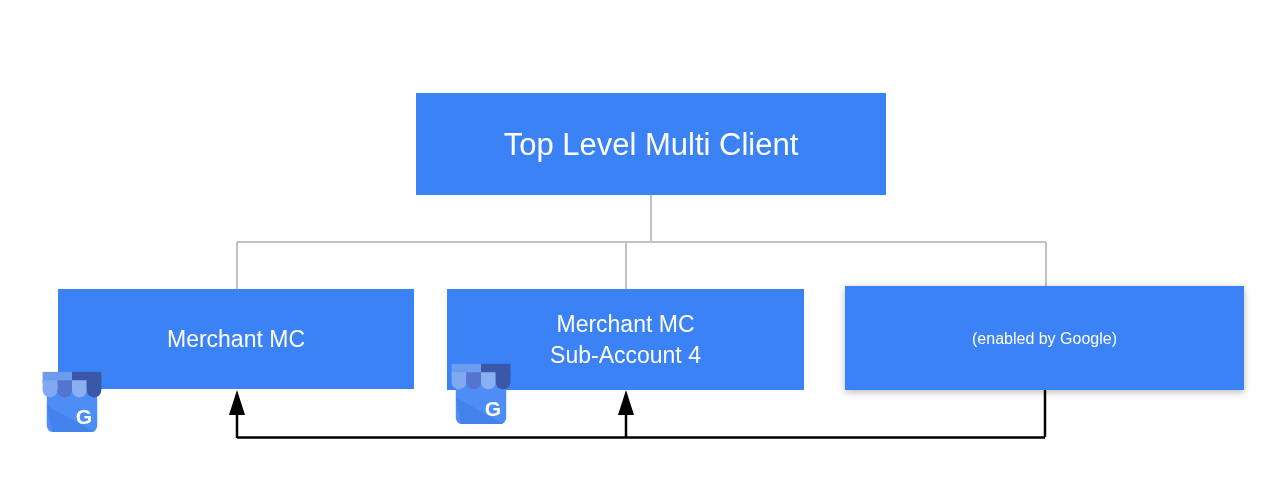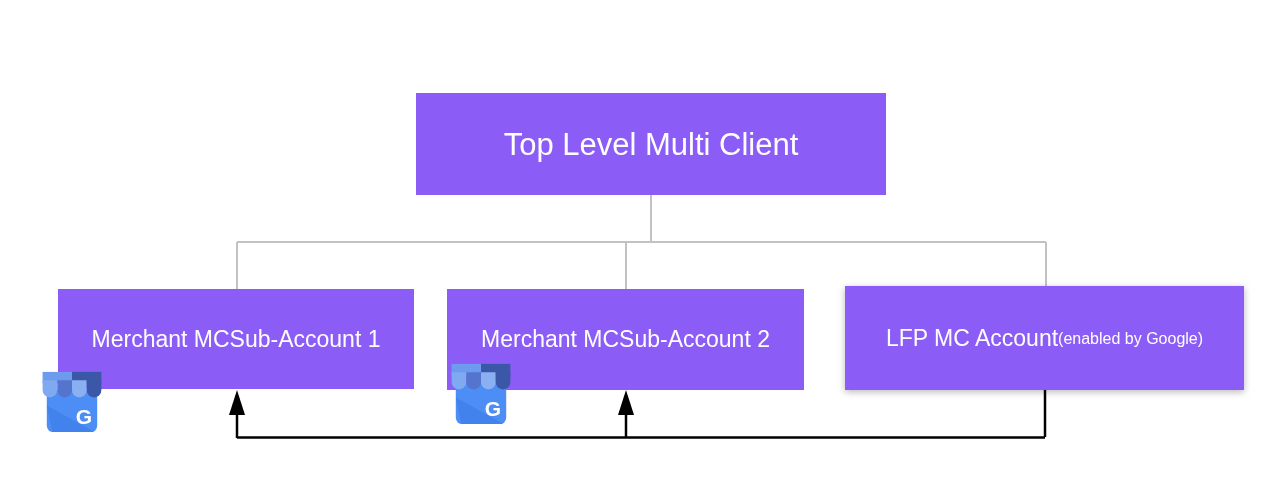--- a/index.html
+++ b/index.html
@@ -10,24 +10,24 @@
   }
   .canvas {
     position: relative;
     width: 1286px;
     height: 501px;
     background: #ffffff;
     overflow: hidden;
   }
   .node {
     position: absolute;
-    background: #8b5cf6;
+    background: #3b82f6;
     color: #ffffff;
     display: flex;
-    flex-direction: row;
+    flex-direction: column;
     align-items: center;
     justify-content: center;
     text-align: center;
   }
   .node.root {
     left: 416px; top: 93px; width: 470px; height: 102px;
     font-size: 31px; line-height: 41px;
   }
   .node.child {
     font-size: 23px; line-height: 31px;
@@ -76,30 +76,28 @@
       <polygon points="626,390 618,415 634,415"></polygon>
     </g>
   </svg>
 
   <div class="node root">
     <div class="line1">Top Level Multi Client</div>
   </div>
 
   <div class="node child sub1">
     <div class="line1">Merchant MC</div>
-    <div class="line2">Sub-Account 1</div>
   </div>
 
   <div class="node child sub2">
     <div class="line1">Merchant MC</div>
-    <div class="line2">Sub-Account 2</div>
+    <div class="line2">Sub-Account 4</div>
   </div>
 
   <div class="node child lfp">
-    <div class="line1">LFP MC Account</div>
     <div class="line2">(enabled by Google)</div>
   </div>
 
   <svg class="gmb-icon icon1" viewBox="0 0 100 94">
     <rect x="14" y="30" width="72" height="60" rx="9" fill="#4C8DF6"></rect>
     <polygon points="14,52 82,90 22,90" fill="#4080EA" opacity="0.85"></polygon>
     <rect x="8" y="4" width="42" height="16" fill="#6D9CEF"></rect>
     <rect x="50" y="4" width="42" height="16" fill="#3B57A8"></rect>
     <path d="M8 16 h21 v14 a10.5 10.5 0 0 1 -21 0 Z" fill="#7FA9F0"></path>
     <path d="M29 16 h21 v14 a10.5 10.5 0 0 1 -21 0 Z" fill="#5474CE"></path>

